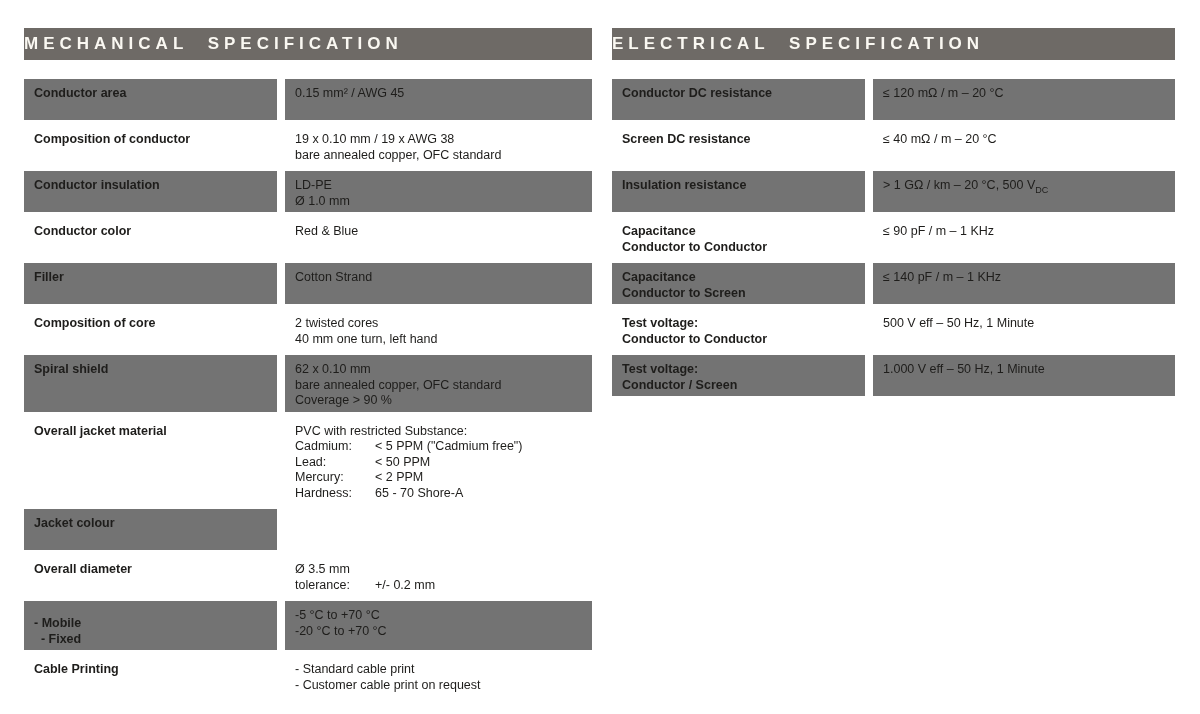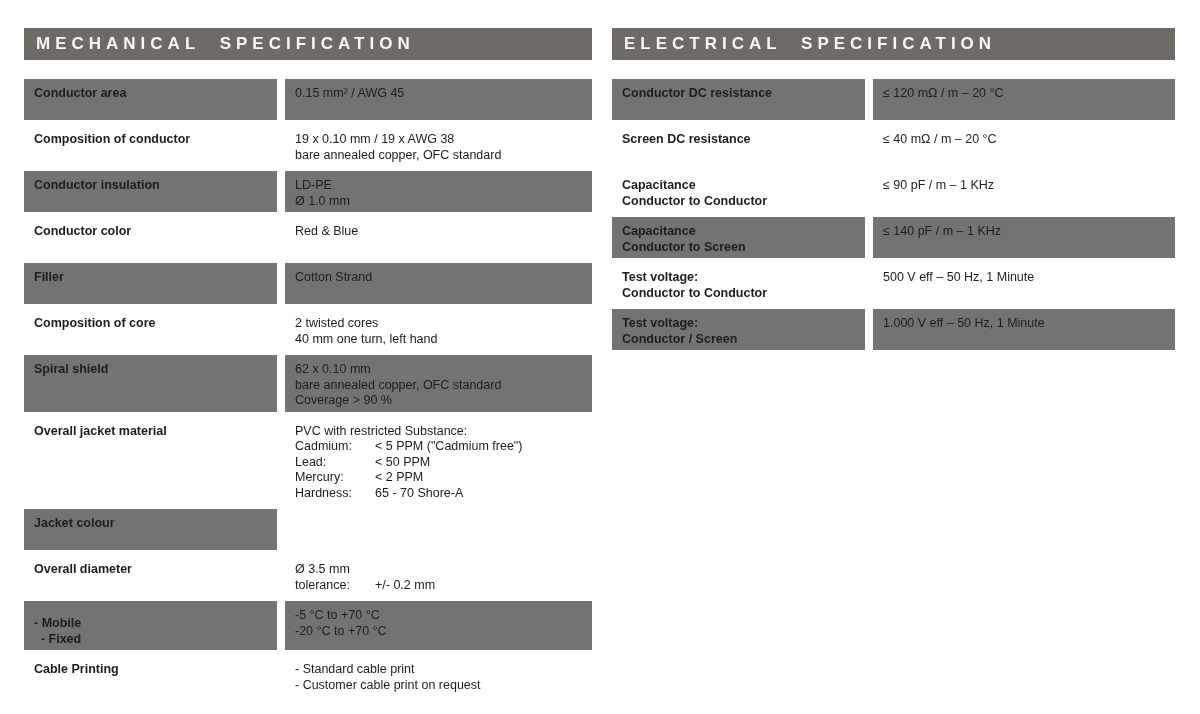--- a/index.html
+++ b/index.html
@@ -21,21 +21,21 @@
   .bar{
     box-sizing:border-box;
     height:32px;
     line-height:32px;
     background:#6e6a66;
     color:#faf8f2;
     font-size:17px;
     font-weight:bold;
     letter-spacing:5px;
     word-spacing:10px;
-    padding-left:12px;
+    padding-left:0;
     margin-bottom:19px;
     white-space:nowrap;
     overflow:hidden;
   }
   .rows{display:block;}
   .row{
     display:flex;
     margin-bottom:5px;
   }
   .cell{
@@ -214,20 +214,30 @@
         <div class="row">
           <div class="cell label">
             <div>
               <div>Screen DC resistance</div>
             </div>
           </div>
           <div class="cell value">
             <div class="vline">≤ 40 mΩ / m – 20 °C</div>
           </div>
         </div>
+        <div class="row shaded">
+          <div class="cell label">
+            <div>
+              <div>Insulation resistance</div>
+            </div>
+          </div>
+          <div class="cell value">
+            <div class="vline"><span>&gt; 1 GΩ / km – 20 °C, 500 V</span><sub>DC</sub></div>
+          </div>
+        </div>
         <div class="row">
           <div class="cell label">
             <div>
               <div>Capacitance</div>
               <div>Conductor to Conductor</div>
             </div>
           </div>
           <div class="cell value">
             <div class="vline">≤ 90 pF / m – 1 KHz</div>
           </div>

